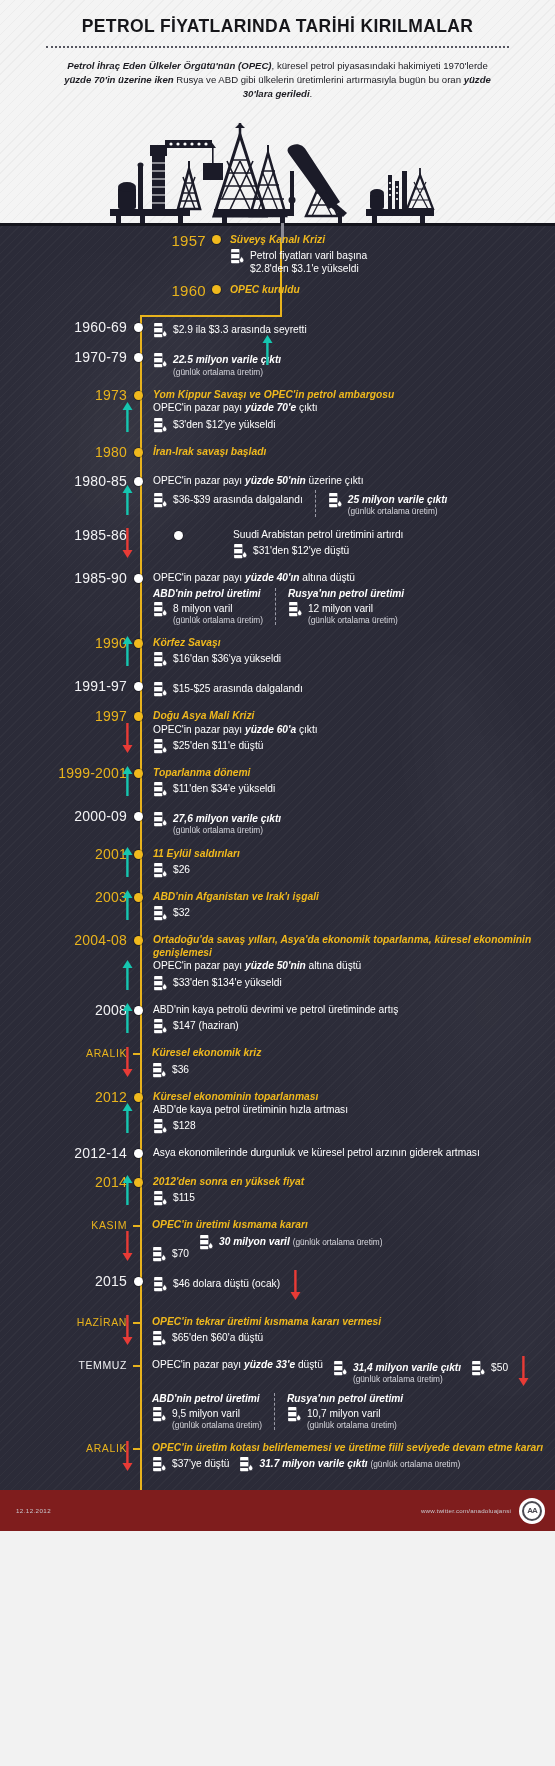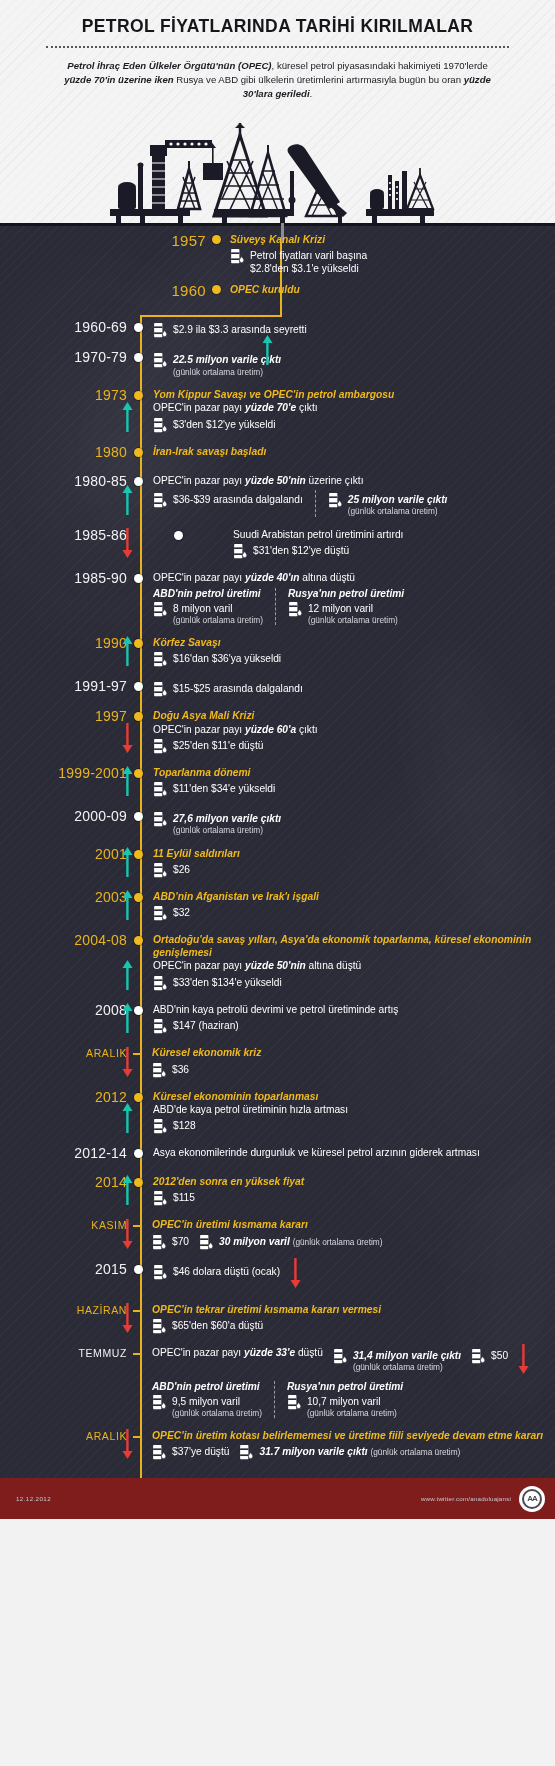--- a/index.html
+++ b/index.html
@@ -762,21 +762,21 @@
               <rect x="4.2" y="6" width="2.4" height="24" fill="#16c6b0"></rect>
               <path d="M5.5 0L10.5 8H0.5z" fill="#16c6b0"></path>
             </svg></div>
         </div>
         <div class="row" style="margin-bottom: 11px;">
           <div class="year yellow month">KASIM</div>
           <div class="tick"></div>
           <div class="content">
             <div class="head-y">OPEC'in üretimi kısmama kararı</div>
             <div class="inlinegroup">
-              <div class="line" style="margin-top:2px">
+              <div class="line" style="margin-top:14px">
                 <svg class="barrel" viewBox="0 0 20 22" width="15" height="17">
                   <rect x="1.5" y="1" width="11" height="19" rx="1" fill="#fff"></rect>
                   <rect x="1.5" y="5.5" width="11" height="2.2" fill="#2b2b38"></rect>
                   <rect x="1.5" y="13.5" width="11" height="2.2" fill="#2b2b38"></rect>
                   <path d="M15.5 11c1.8 2.3 3 3.6 3 5.2a3 3 0 1 1-6 0c0-1.6 1.2-2.9 3-5.2z" fill="#fff" stroke="#2b2b38" stroke-width="1"></path>
                 </svg>
                 <div class="txt">$70</div>
               </div>
               <div class="line" style="margin-top:2px">
                 <svg class="barrel" viewBox="0 0 20 22" width="15" height="17">

